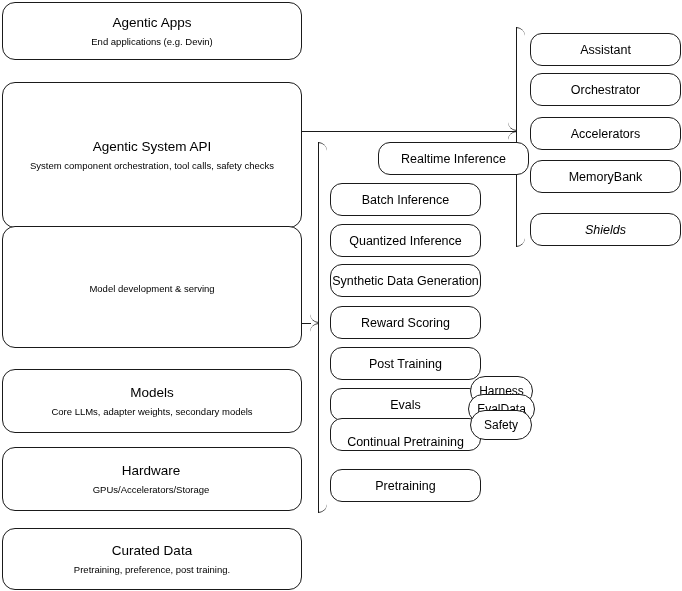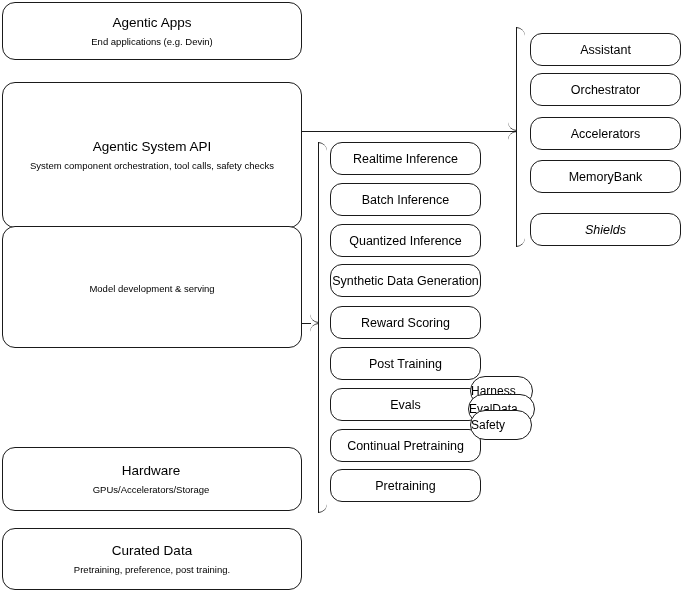--- a/index.html
+++ b/index.html
@@ -67,20 +67,21 @@
   
   .pill {
     position: absolute;
     box-sizing: border-box;
     border: 1.4px solid #1a1a1a;
     background: #ffffff;
     border-radius: 999px;
     height: 30px;
     display: flex;
     align-items: center;
+    justify-content: center;
     font-size: 12px;
     line-height: 14px;
     white-space: nowrap;
   }
 
   
   .hline {
     position: absolute;
     height: 0;
     border-top: 1.4px solid #1a1a1a;
@@ -142,20 +143,24 @@
 
   <div class="box layer-box" style="top:82px; height:146px;">
     <div class="layer-title">Agentic System API</div>
     <div class="layer-sub">System component orchestration, tool calls, safety checks</div>
   </div>
 
   <div class="box layer-box" style="top:226px; height:122px;">
     <div class="layer-sub">Model development &amp; serving</div>
   </div>
 
+  <div class="box layer-box" style="top:369px; height:64px;">
+    <div class="layer-title">Models</div>
+    <div class="layer-sub">Core LLMs, adapter weights, secondary models</div>
+  </div>
 
   <div class="box layer-box" style="top:447px; height:64px;padding-left:8px;">
     <div class="layer-title">Hardware</div>
     <div class="layer-sub">GPUs/Accelerators/Storage</div>
   </div>
 
   <div class="box layer-box" style="top:528px; height:62px;">
     <div class="layer-title">Curated Data</div>
     <div class="layer-sub">Pretraining, preference, post training.</div>
   </div>
@@ -189,42 +194,42 @@
   <div class="brace" style="left:310px; top:142px; width:18px; height:371px;">
     <div class="spine"></div>
     <div class="cap top"></div>
     <div class="cap bot"></div>
     <div class="nib-up" style="top:172px;"></div>
     <div class="nib-dn" style="top:181px;"></div>
   </div>
 
   <div class="hline" style="left:302px; top:323px; width:9px;"></div>
 
-  <div class="box item-box mid-box" style="top:142px;">
+  <div class="box item-box mid-box" style="top:142px;margin-left:48px;">
     <span>Realtime Inference</span>
   </div>
   <div class="box item-box mid-box" style="top:183px;">
     <span>Batch Inference</span>
   </div>
   <div class="box item-box mid-box" style="top:224px;">
     <span>Quantized Inference</span>
   </div>
   <div class="box item-box mid-box" style="top:264px;">
     <span>Synthetic Data Generation</span>
   </div>
   <div class="box item-box mid-box" style="top:306px;">
     <span>Reward Scoring</span>
   </div>
   <div class="box item-box mid-box" style="top:347px;">
     <span>Post Training</span>
   </div>
   <div class="box item-box mid-box" style="top:388px;">
     <span>Evals</span>
   </div>
-  <div class="box item-box mid-box" style="top:429px;">
+  <div class="box item-box mid-box" style="top:418px;justify-content:flex-end;">
     <span>Continual Pretraining</span>
   </div>
   <div class="box item-box mid-box" style="top:469px;">
     <span>Pretraining</span>
   </div>
 
   <div class="pill" style="left:470px; top:376px; width:63px;">
     <span>Harness</span>
   </div>
   <div class="pill" style="left:468px; top:394px; width:67px;">

